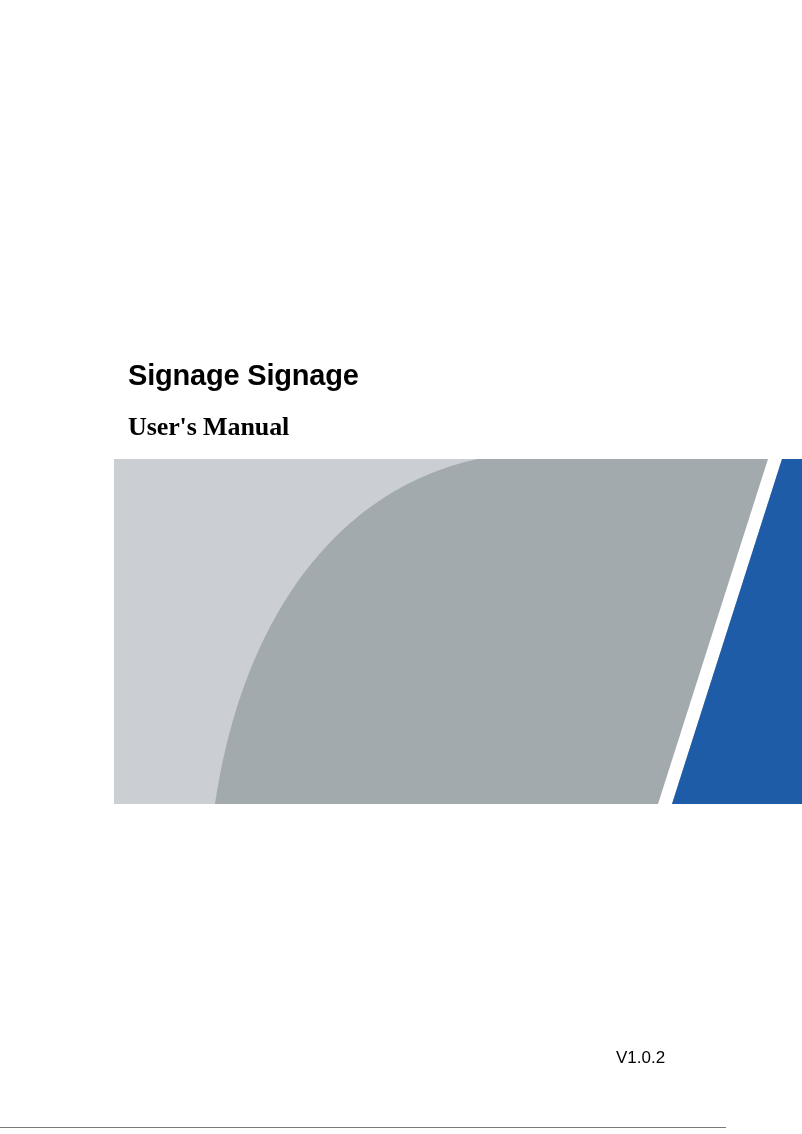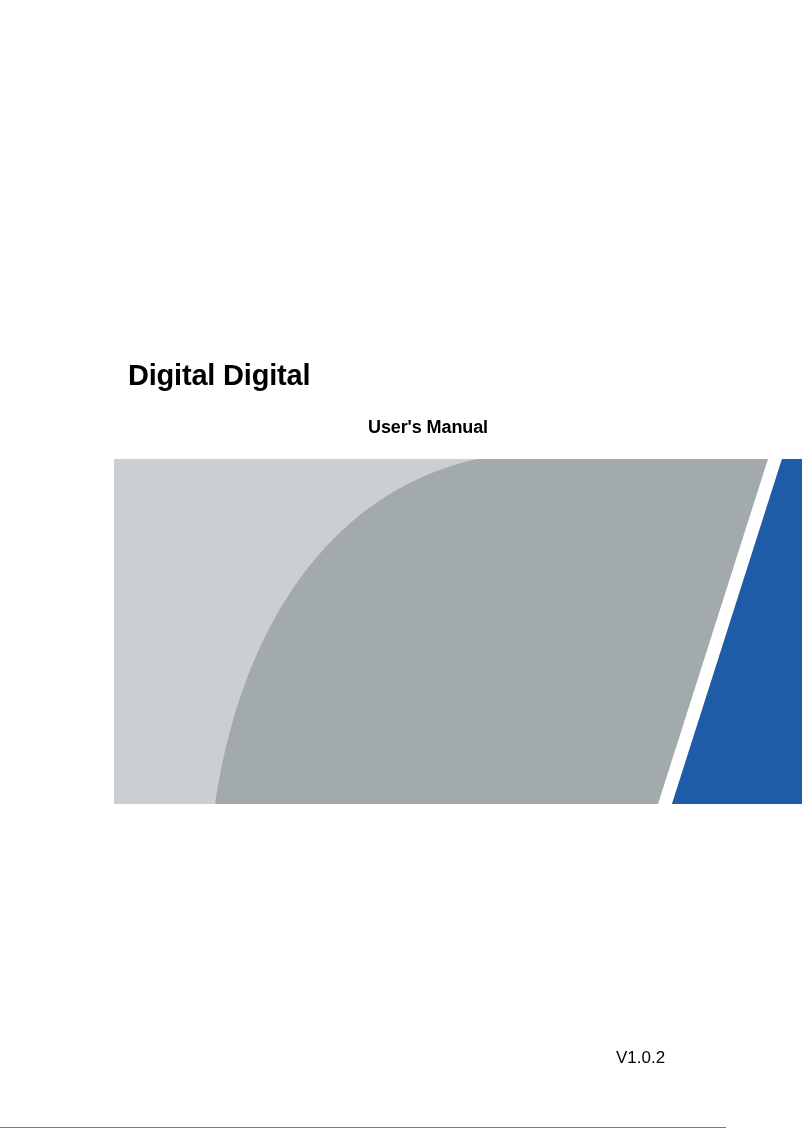--- a/index.html
+++ b/index.html
@@ -32,27 +32,26 @@
     font-size: 29px;
     line-height: 34px;
     font-weight: bold;
     letter-spacing: -0.2px;
     color: #000000;
     font-family: "Liberation Sans", sans-serif;
   }
   .doc-subtitle {
     margin: 0;
     padding-top: 23px;
-    font-size: 18px;
+    font-size: 26px;
     line-height: 24px;
     font-weight: bold;
     letter-spacing: -0.1px;
     color: #000000;
-    font-family: Liberation Sans, sans-serif;
-    text-align: center;
+    font-family: Liberation Serif, serif;
   }
 
   
   .cover-banner {
     position: absolute;
     left: 114px;
     top: 459px;
     width: 688px;
     height: 345px;
     overflow: hidden;
@@ -87,21 +86,21 @@
     height: 1px;
     background: #7a7a7a;
   }
 </style>
 </head>
 <body>
 
 <div id="page">
 
   <div class="title-block">
-    <h1 class="doc-title">Digital Digital</h1>
+    <h1 class="doc-title">Signage Signage</h1>
     <h2 class="doc-subtitle">User's Manual</h2>
   </div>
 
   <div class="cover-banner">
     <svg viewBox="0 0 688 345" width="688" height="345" xmlns="http://www.w3.org/2000/svg">
 
       <rect x="0" y="0" width="688" height="345" fill="#cbced2"></rect>
 
       <path d="M 364 0 C 230 28 130 150 101 345 L 688 345 L 688 0 Z" fill="#a2aaad"></path>
 

